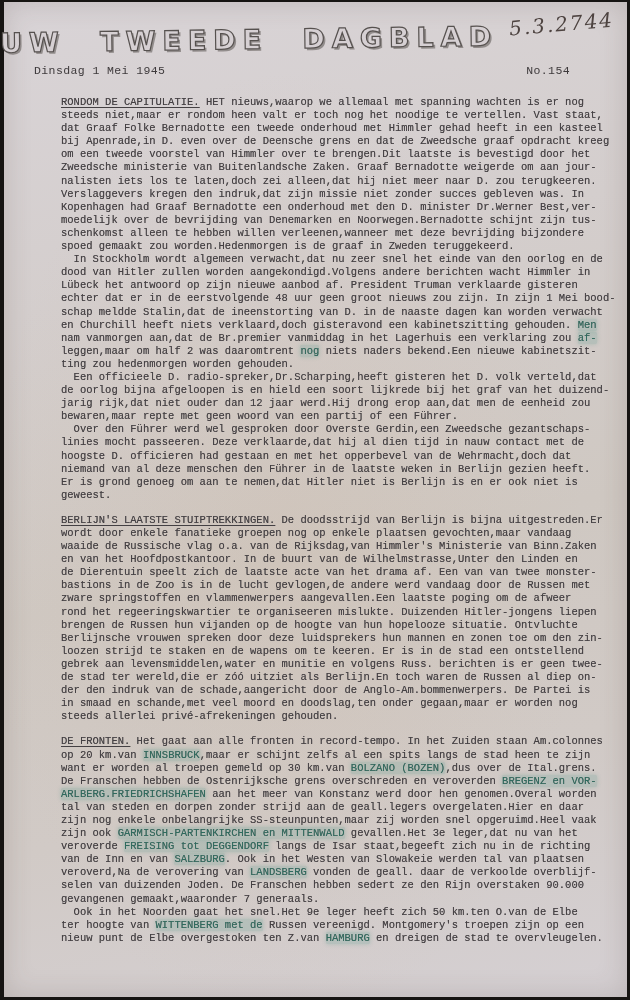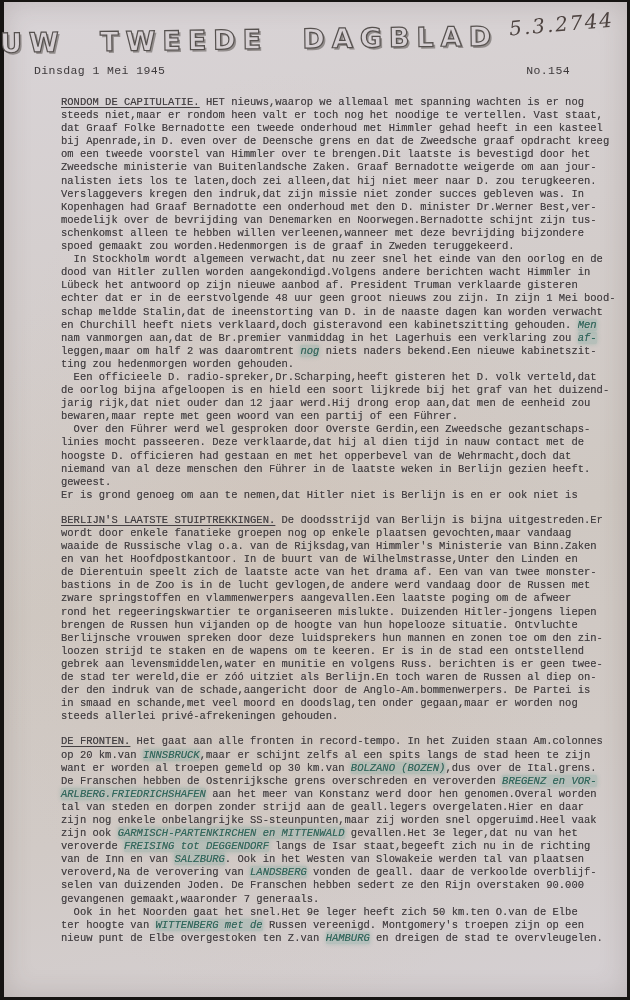--- a/index.html
+++ b/index.html
@@ -57,21 +57,20 @@
     margin-left:28px;
   }
   .article{margin:0 0 12px 0;}
   .line{white-space:pre;}
   .heading{text-decoration:underline;text-underline-offset:2px;}
   .place{
     color:#2e6b5e;
     background:rgba(72,146,128,0.20);
     box-shadow:0 0 4px rgba(72,146,128,0.30);
     border-radius:2px;
-    font-style:italic;
   }
 </style>
 </head>
 <body>
 
 <div class="page">
   <div class="sheet"></div>
 
   <div class="handwritten">5.3.2744</div>
 
@@ -108,22 +107,22 @@
         <div class="line"><span>leggen,maar om half 2 was daaromtrent </span><span class="place">nog</span><span> niets naders bekend.Een nieuwe kabinetszit-</span></div>
         <div class="line"><span>ting zou hedenmorgen worden gehouden.</span></div>
         <div class="line"><span>  Een officieele D. radio-spreker,Dr.Scharping,heeft gisteren het D. volk verteld,dat</span></div>
         <div class="line"><span>de oorlog bijna afgeloopen is en hield een soort lijkrede bij het graf van het duizend-</span></div>
         <div class="line"><span>jarig rijk,dat niet ouder dan 12 jaar werd.Hij drong erop aan,dat men de eenheid zou</span></div>
         <div class="line"><span>bewaren,maar repte met geen woord van een partij of een Führer.</span></div>
         <div class="line"><span>  Over den Führer werd wel gesproken door Overste Gerdin,een Zweedsche gezantschaps-</span></div>
         <div class="line"><span>linies mocht passeeren. Deze verklaarde,dat hij al dien tijd in nauw contact met de</span></div>
         <div class="line"><span>hoogste D. officieren had gestaan en met het opperbevel van de Wehrmacht,doch dat</span></div>
         <div class="line"><span>niemand van al deze menschen den Führer in de laatste weken in Berlijn gezien heeft.</span></div>
+        <div class="line"><span>Er is grond genoeg om aan te nemen,dat Hitler niet is Berlijn is en er ook niet is</span></div>
         <div class="line"><span>geweest.</span></div>
-        <div class="line"><span>Er is grond genoeg om aan te nemen,dat Hitler niet is Berlijn is en er ook niet is</span></div>
       </div>
       <div class="article">
         <div class="line"><span class="heading">BERLIJN'S LAATSTE STUIPTREKKINGEN.</span><span> De doodsstrijd van Berlijn is bijna uitgestreden.Er</span></div>
         <div class="line"><span>wordt door enkele fanatieke groepen nog op enkele plaatsen gevochten,maar vandaag</span></div>
         <div class="line"><span>waaide de Russische vlag o.a. van de Rijksdag,van Himmler's Ministerie van Binn.Zaken</span></div>
         <div class="line"><span>en van het Hoofdpostkantoor. In de buurt van de Wilhelmstrasse,Unter den Linden en</span></div>
         <div class="line"><span>de Dierentuin speelt zich de laatste acte van het drama af. Een van van twee monster-</span></div>
         <div class="line"><span>bastions in de Zoo is in de lucht gevlogen,de andere werd vandaag door de Russen met</span></div>
         <div class="line"><span>zware springstoffen en vlammenwerpers aangevallen.Een laatste poging om de afweer</span></div>
         <div class="line"><span>rond het regeeringskwartier te organiseeren mislukte. Duizenden Hitler-jongens liepen</span></div>

